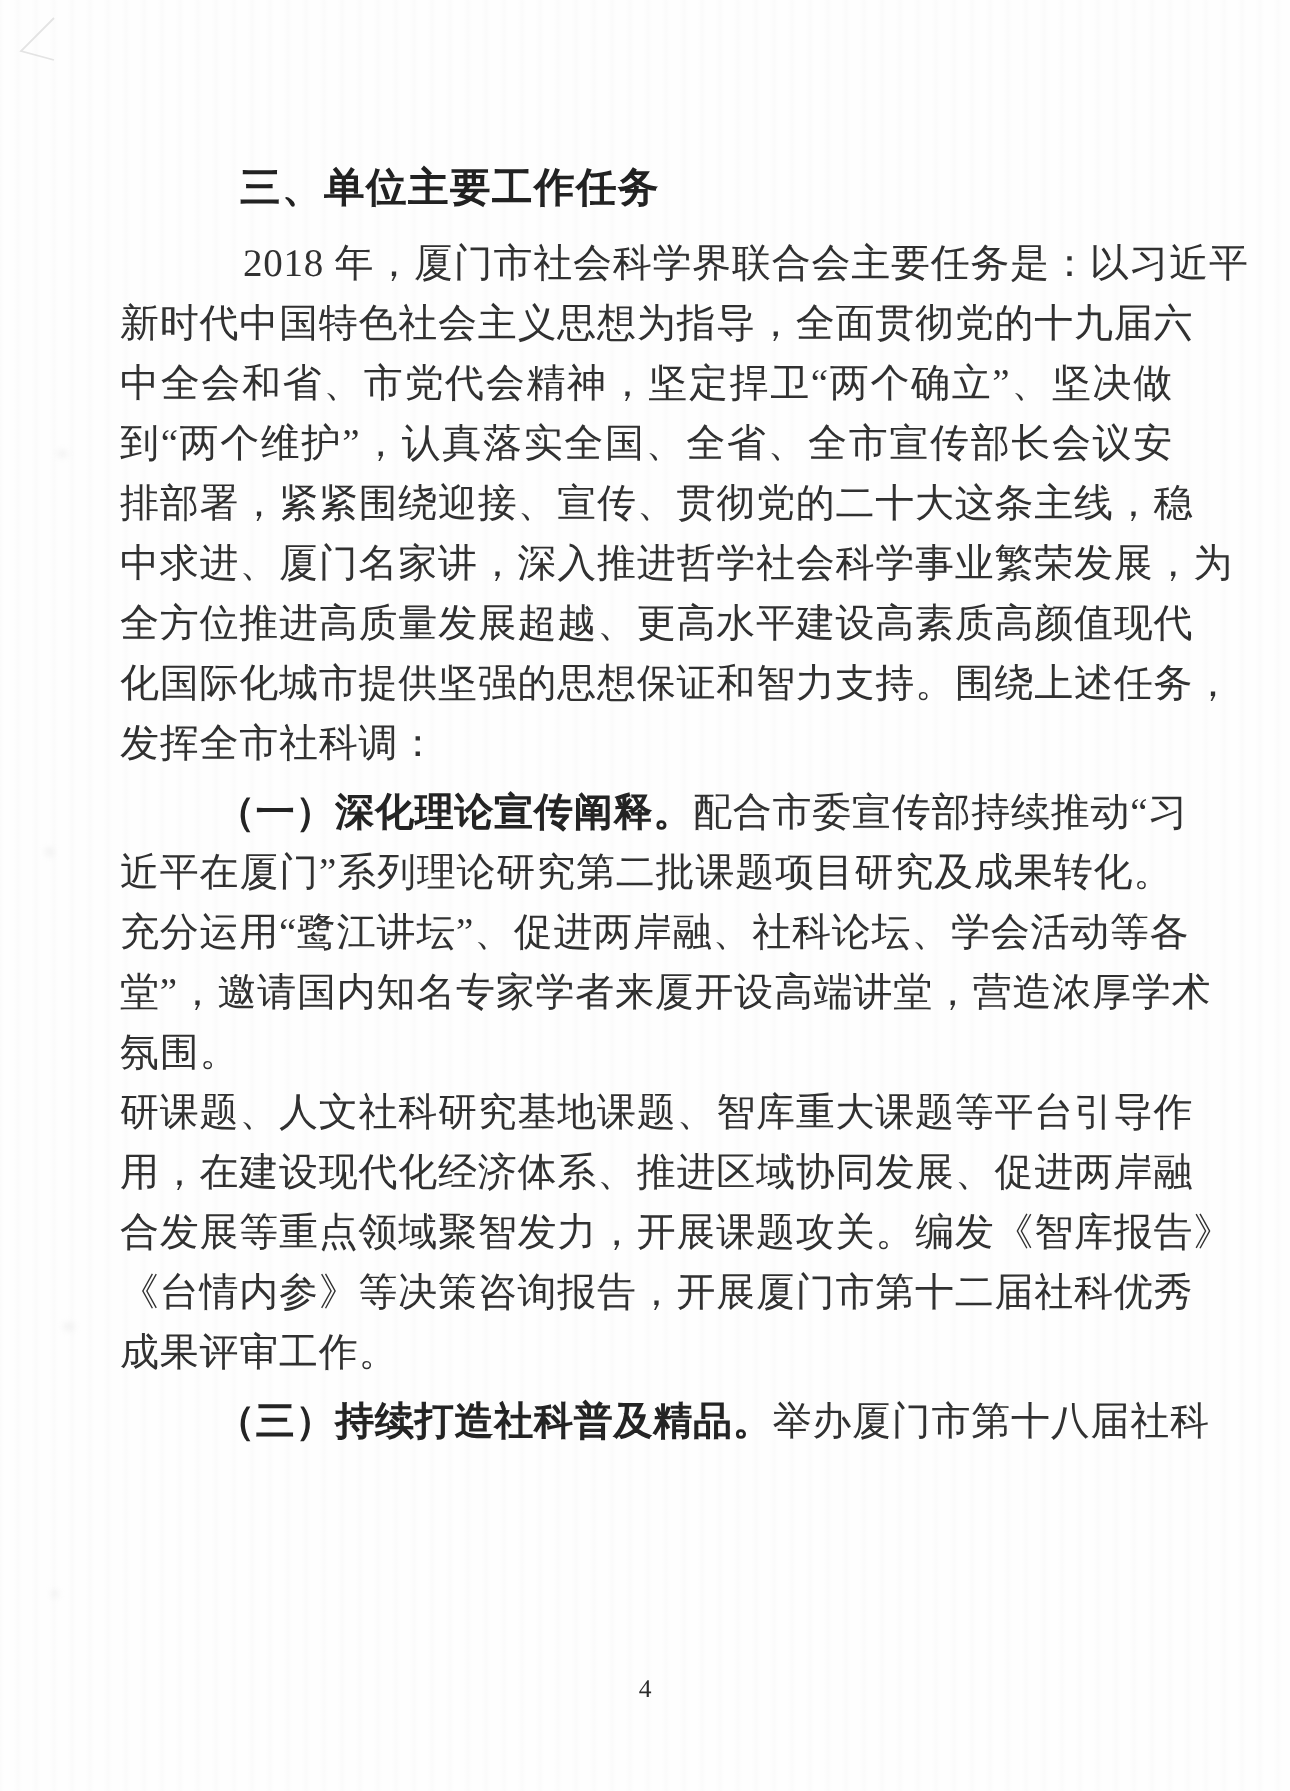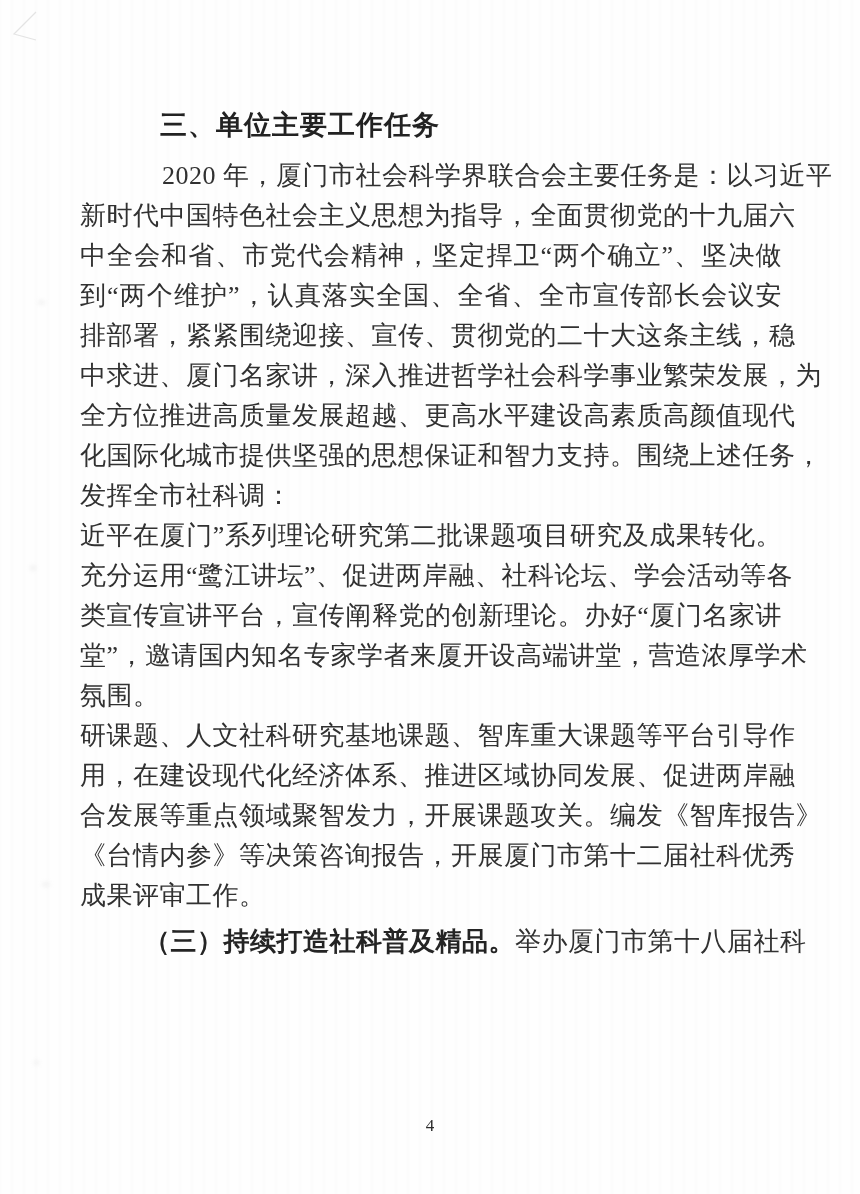--- a/index.html
+++ b/index.html
@@ -97,33 +97,35 @@
 
   <div class="smudge s1"></div>
   <div class="smudge s2"></div>
   <div class="smudge s3"></div>
   <div class="smudge s4"></div>
 
   <div class="content">
 
     <h1 class="heading">三、单位主要工作任务</h1>
 
-    <div class="ln indent-num">2020 年，厦门市社会科学界联合会主要任务是：以习近平</div>
+    <div class="ln indent-num">2018 年，厦门市社会科学界联合会主要任务是：以习近平</div>
     <div class="ln">新时代中国特色社会主义思想为指导，全面贯彻党的十九届六</div>
     <div class="ln">中全会和省、市党代会精神，坚定捍卫“两个确立”、坚决做</div>
     <div class="ln">到“两个维护”，认真落实全国、全省、全市宣传部长会议安</div>
     <div class="ln">排部署，紧紧围绕迎接、宣传、贯彻党的二十大这条主线，稳</div>
     <div class="ln">中求进、厦门名家讲，深入推进哲学社会科学事业繁荣发展，为</div>
     <div class="ln">全方位推进高质量发展超越、更高水平建设高素质高颜值现代</div>
     <div class="ln">化国际化城市提供坚强的思想保证和智力支持。围绕上述任务，</div>
     <div class="ln end">发挥全市社科调：</div>
 
+    <div class="ln indent gap">
+      <span class="b">（一）深化理论宣传阐释。</span><span>配合市委宣传部持续推动“习</span>
+    </div>
     <div class="ln">近平在厦门”系列理论研究第二批课题项目研究及成果转化。</div>
     <div class="ln">充分运用“鹭江讲坛”、促进两岸融、社科论坛、学会活动等各</div>
-    <div class="ln">类宣传宣讲平台，宣传阐释党的创新理论。办好“厦门名家讲</div>
     <div class="ln">堂”，邀请国内知名专家学者来厦开设高端讲堂，营造浓厚学术</div>
     <div class="ln end">氛围。</div>
 
     <div class="ln">研课题、人文社科研究基地课题、智库重大课题等平台引导作</div>
     <div class="ln">用，在建设现代化经济体系、推进区域协同发展、促进两岸融</div>
     <div class="ln">合发展等重点领域聚智发力，开展课题攻关。编发《智库报告》</div>
     <div class="ln">《台情内参》等决策咨询报告，开展厦门市第十二届社科优秀</div>
     <div class="ln end">成果评审工作。</div>
 
     <div class="ln indent gap">

